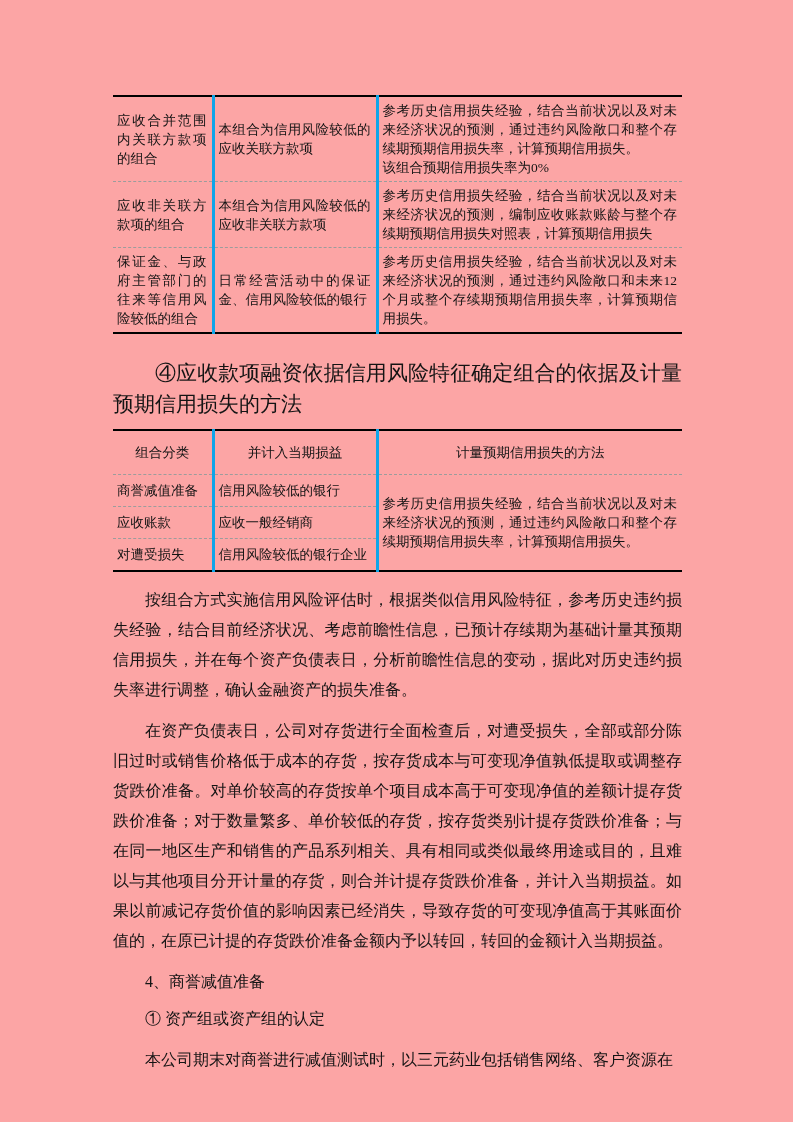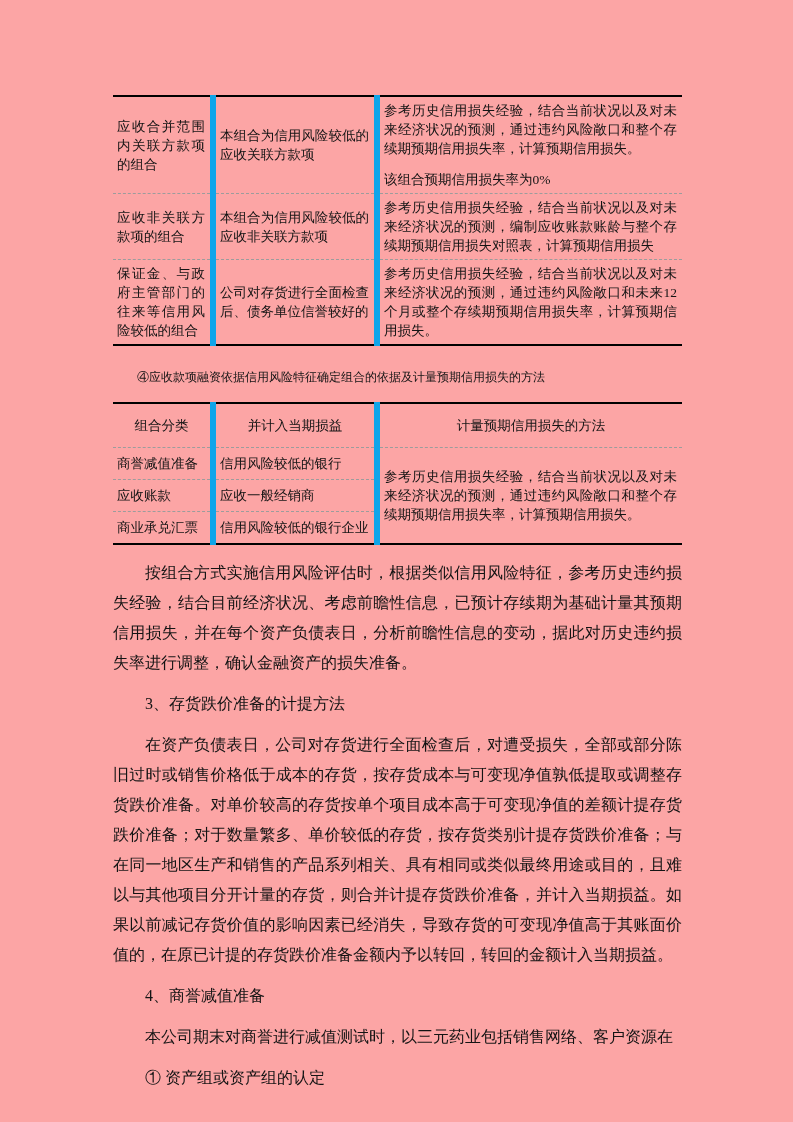--- a/index.html
+++ b/index.html
@@ -32,21 +32,21 @@
     vertical-align:middle;
     text-align:justify;
     text-align-last:left;
     font-weight:normal;
     word-break:break-all;
   }
   table.grid col.c1{width:100px;}
   table.grid col.c2{width:164px;}
   table.grid col.c3{width:305px;}
   table.grid td + td, table.grid th + th, table.grid td.vline{
-    border-left:6px solid #0ea5e9;
+    border-left:3px solid #0ea5e9;
   }
   table.grid tr + tr td, table.grid tr + tr th{
     border-top:1px dashed #9c9c9c;
   }
   table.grid .merged{vertical-align:middle;}
   table.t2 th{
     text-align:right;
     text-align-last:center;
     padding:12px 4px;
   }
@@ -55,30 +55,30 @@
   .para{
     font-size:16px;
     line-height:30px;
     text-align:justify;
     text-indent:2em;
     margin:11px 0;
     word-break:break-all;
   }
   .h-num{margin:7px 0;}
   .h4head{
-    font-size:12px;
+    font-size:21px;
     line-height:31px;
     text-indent:2em;
     text-align:justify;
-    margin:16px 0 9px 0;
+    margin:24px 0 9px 0;
     word-break:break-all;
   }
   .t1{margin-top:0;}
   .t2{margin-bottom:13px;}
-  .m-note{margin-top:12px;}
+  .m-note{margin-top:0;}
 </style>
 </head>
 <body>
 
 <div class="page">
   <div class="content">
 
     <table class="grid t1">
       <colgroup>
           <col class="c1">
@@ -94,21 +94,21 @@
             <div class="m-note">该组合预期信用损失率为0%</div>
           </td>
         </tr>
         <tr>
           <td>应收非关联方款项的组合</td>
           <td>本组合为信用风险较低的应收非关联方款项</td>
           <td>参考历史信用损失经验，结合当前状况以及对未来经济状况的预测，编制应收账款账龄与整个存续期预期信用损失对照表，计算预期信用损失</td>
         </tr>
         <tr>
           <td>保证金、与政府主管部门的往来等信用风险较低的组合</td>
-          <td>公司对存货进行全面检查后、债务单位信誉较好的</td>
+          <td>日常经营活动中的保证金、信用风险较低的银行</td>
           <td>参考历史信用损失经验，结合当前状况以及对未来经济状况的预测，通过违约风险敞口和未来12个月或整个存续期预期信用损失率，计算预期信用损失。</td>
         </tr>
       </tbody>
     </table>
 
     <p class="h4head">④应收款项融资依据信用风险特征确定组合的依据及计量预期信用损失的方法</p>
 
     <table class="grid t2">
       <colgroup>
           <col class="c1">
@@ -124,32 +124,31 @@
         <tr>
           <td>商誉减值准备</td>
           <td>信用风险较低的银行</td>
           <td class="merged" rowspan="3">参考历史信用损失经验，结合当前状况以及对未来经济状况的预测，通过违约风险敞口和整个存续期预期信用损失率，计算预期信用损失。</td>
         </tr>
         <tr>
           <td>应收账款</td>
           <td>应收一般经销商</td>
         </tr>
         <tr>
-          <td>商业承兑汇票</td>
+          <td>对遭受损失</td>
           <td>信用风险较低的银行企业</td>
         </tr>
       </tbody>
     </table>
 
     <p class="para">按组合方式实施信用风险评估时，根据类似信用风险特征，参考历史违约损失经验，结合目前经济状况、考虑前瞻性信息，已预计存续期为基础计量其预期信用损失，并在每个资产负债表日，分析前瞻性信息的变动，据此对历史违约损失率进行调整，确认金融资产的损失准备。</p>
 
-    <p class="para h-num">3、存货跌价准备的计提方法</p>
 
     <p class="para">在资产负债表日，公司对存货进行全面检查后，对遭受损失，全部或部分陈旧过时或销售价格低于成本的存货，按存货成本与可变现净值孰低提取或调整存货跌价准备。对单价较高的存货按单个项目成本高于可变现净值的差额计提存货跌价准备；对于数量繁多、单价较低的存货，按存货类别计提存货跌价准备；与在同一地区生产和销售的产品系列相关、具有相同或类似最终用途或目的，且难以与其他项目分开计量的存货，则合并计提存货跌价准备，并计入当期损益。如果以前减记存货价值的影响因素已经消失，导致存货的可变现净值高于其账面价值的，在原已计提的存货跌价准备金额内予以转回，转回的金额计入当期损益。</p>
 
     <p class="para h-num">4、商誉减值准备</p>
 
+    <p class="para h-num">① 资产组或资产组的认定</p>
+
     <p class="para">本公司期末对商誉进行减值测试时，以三元药业包括销售网络、客户资源在</p>
-
-    <p class="para h-num">① 资产组或资产组的认定</p>
 
   </div>
 </div>
 
 </body></html>

